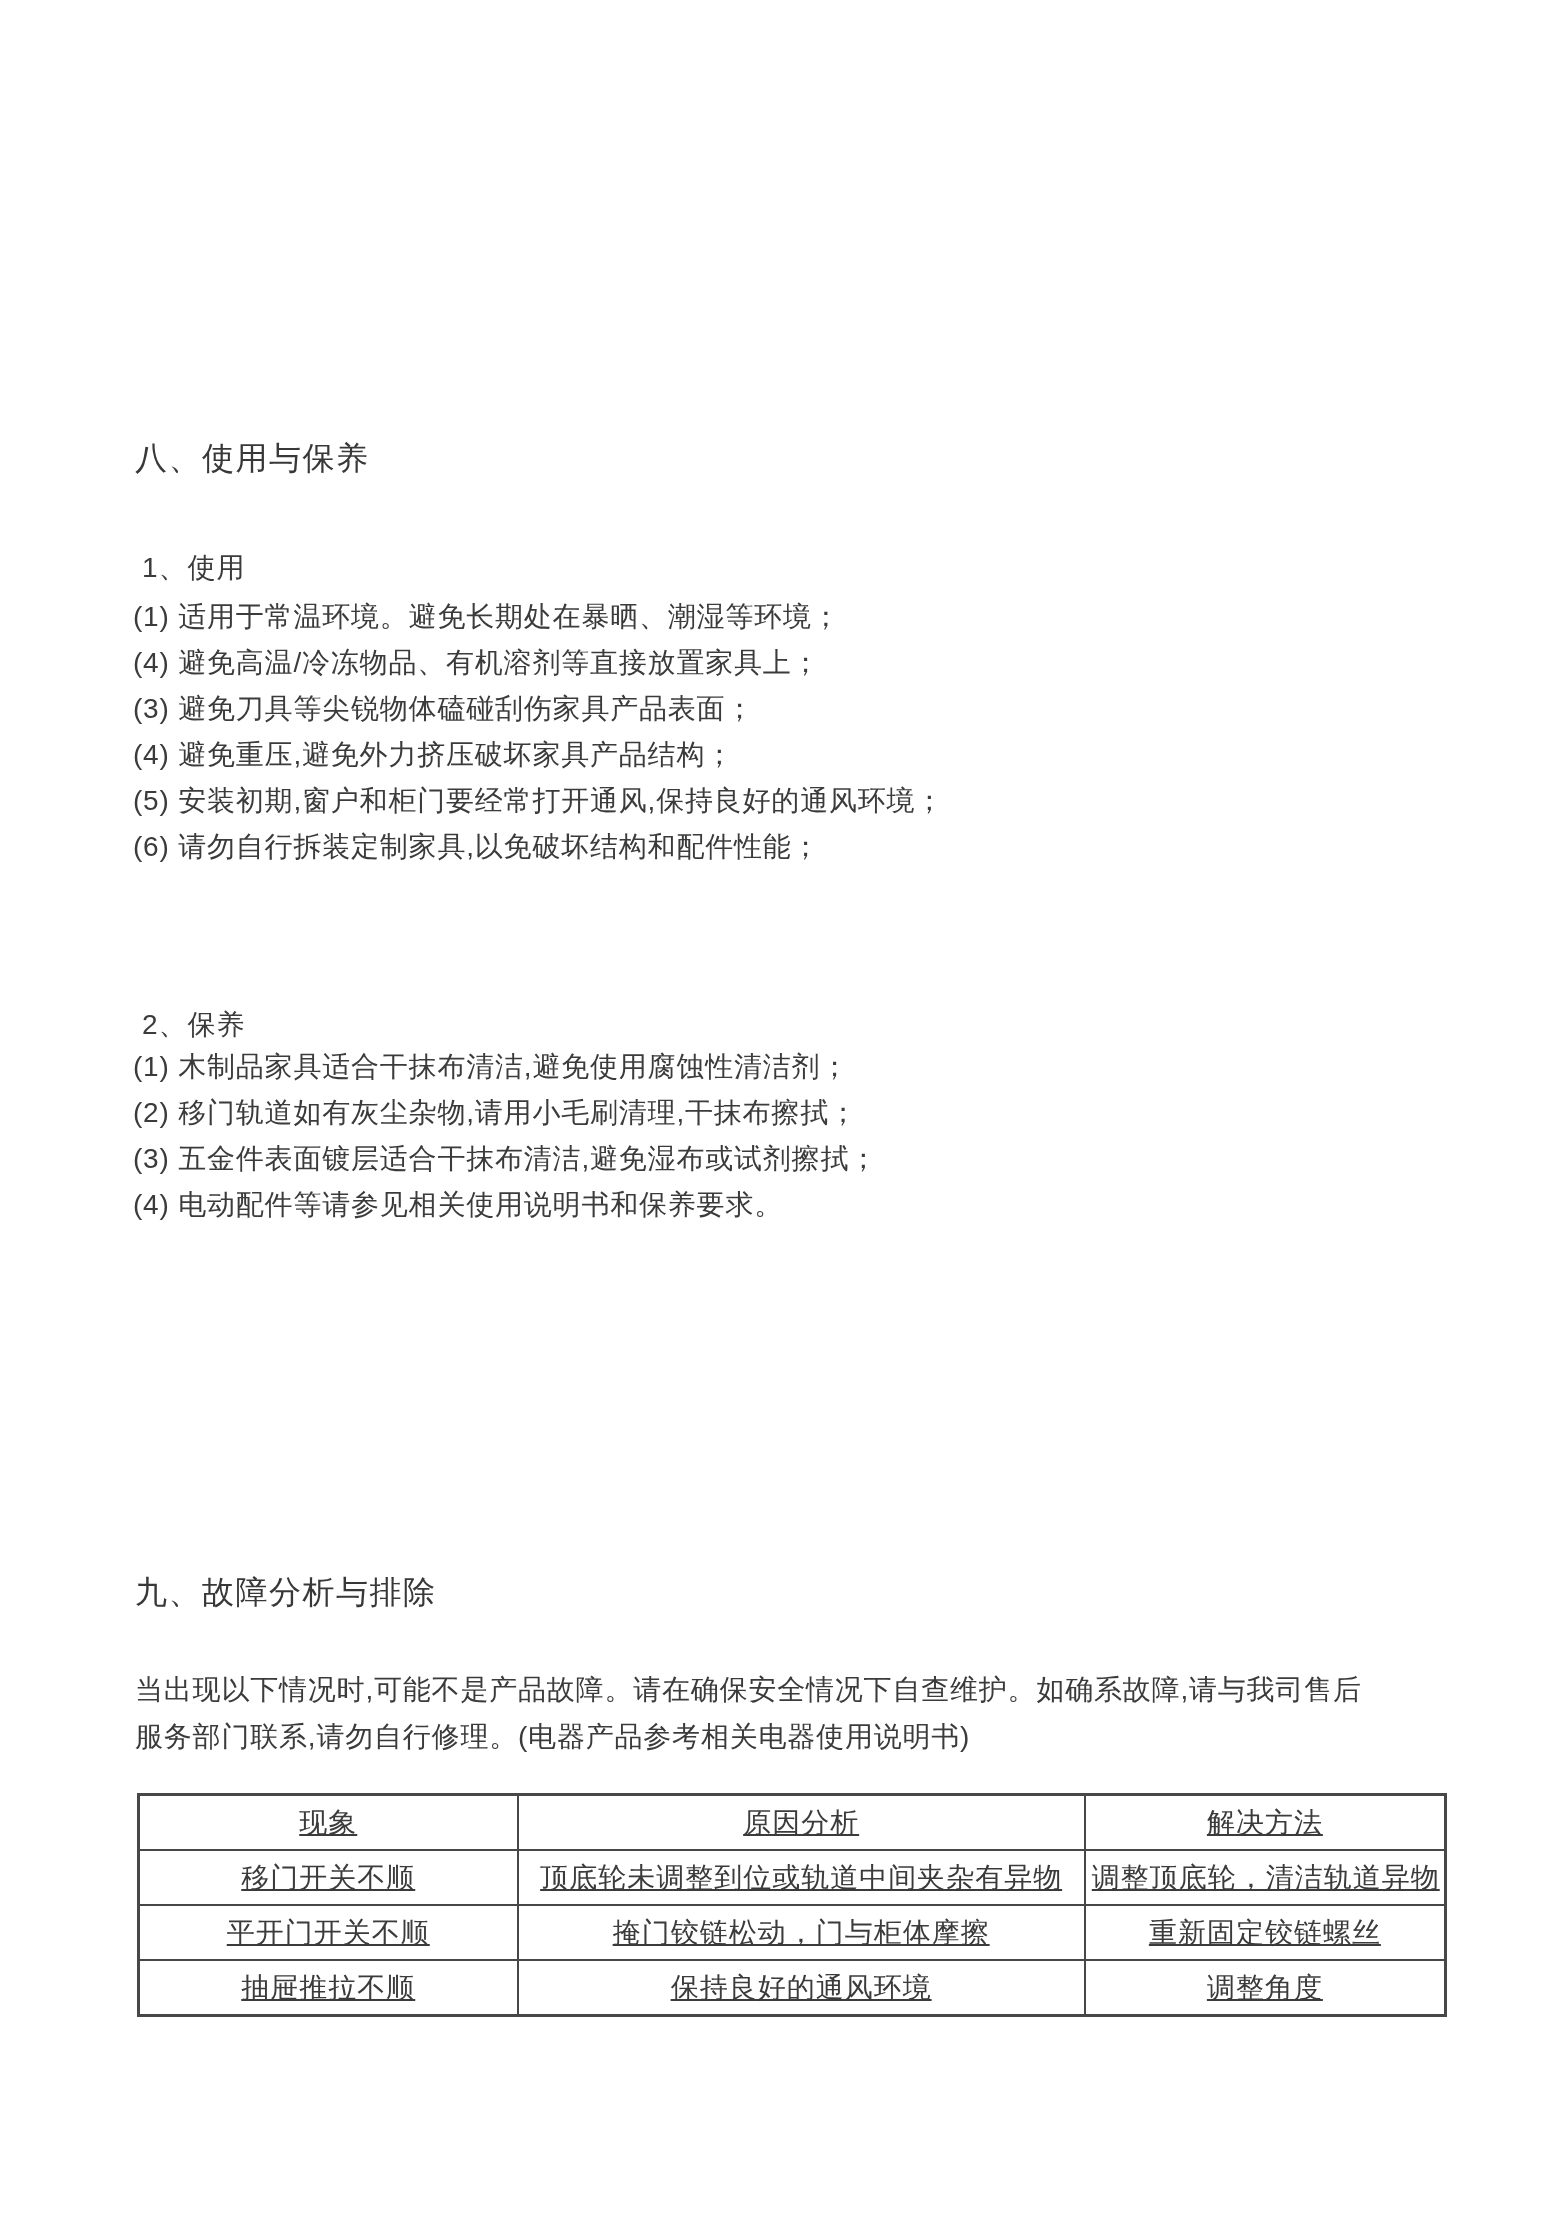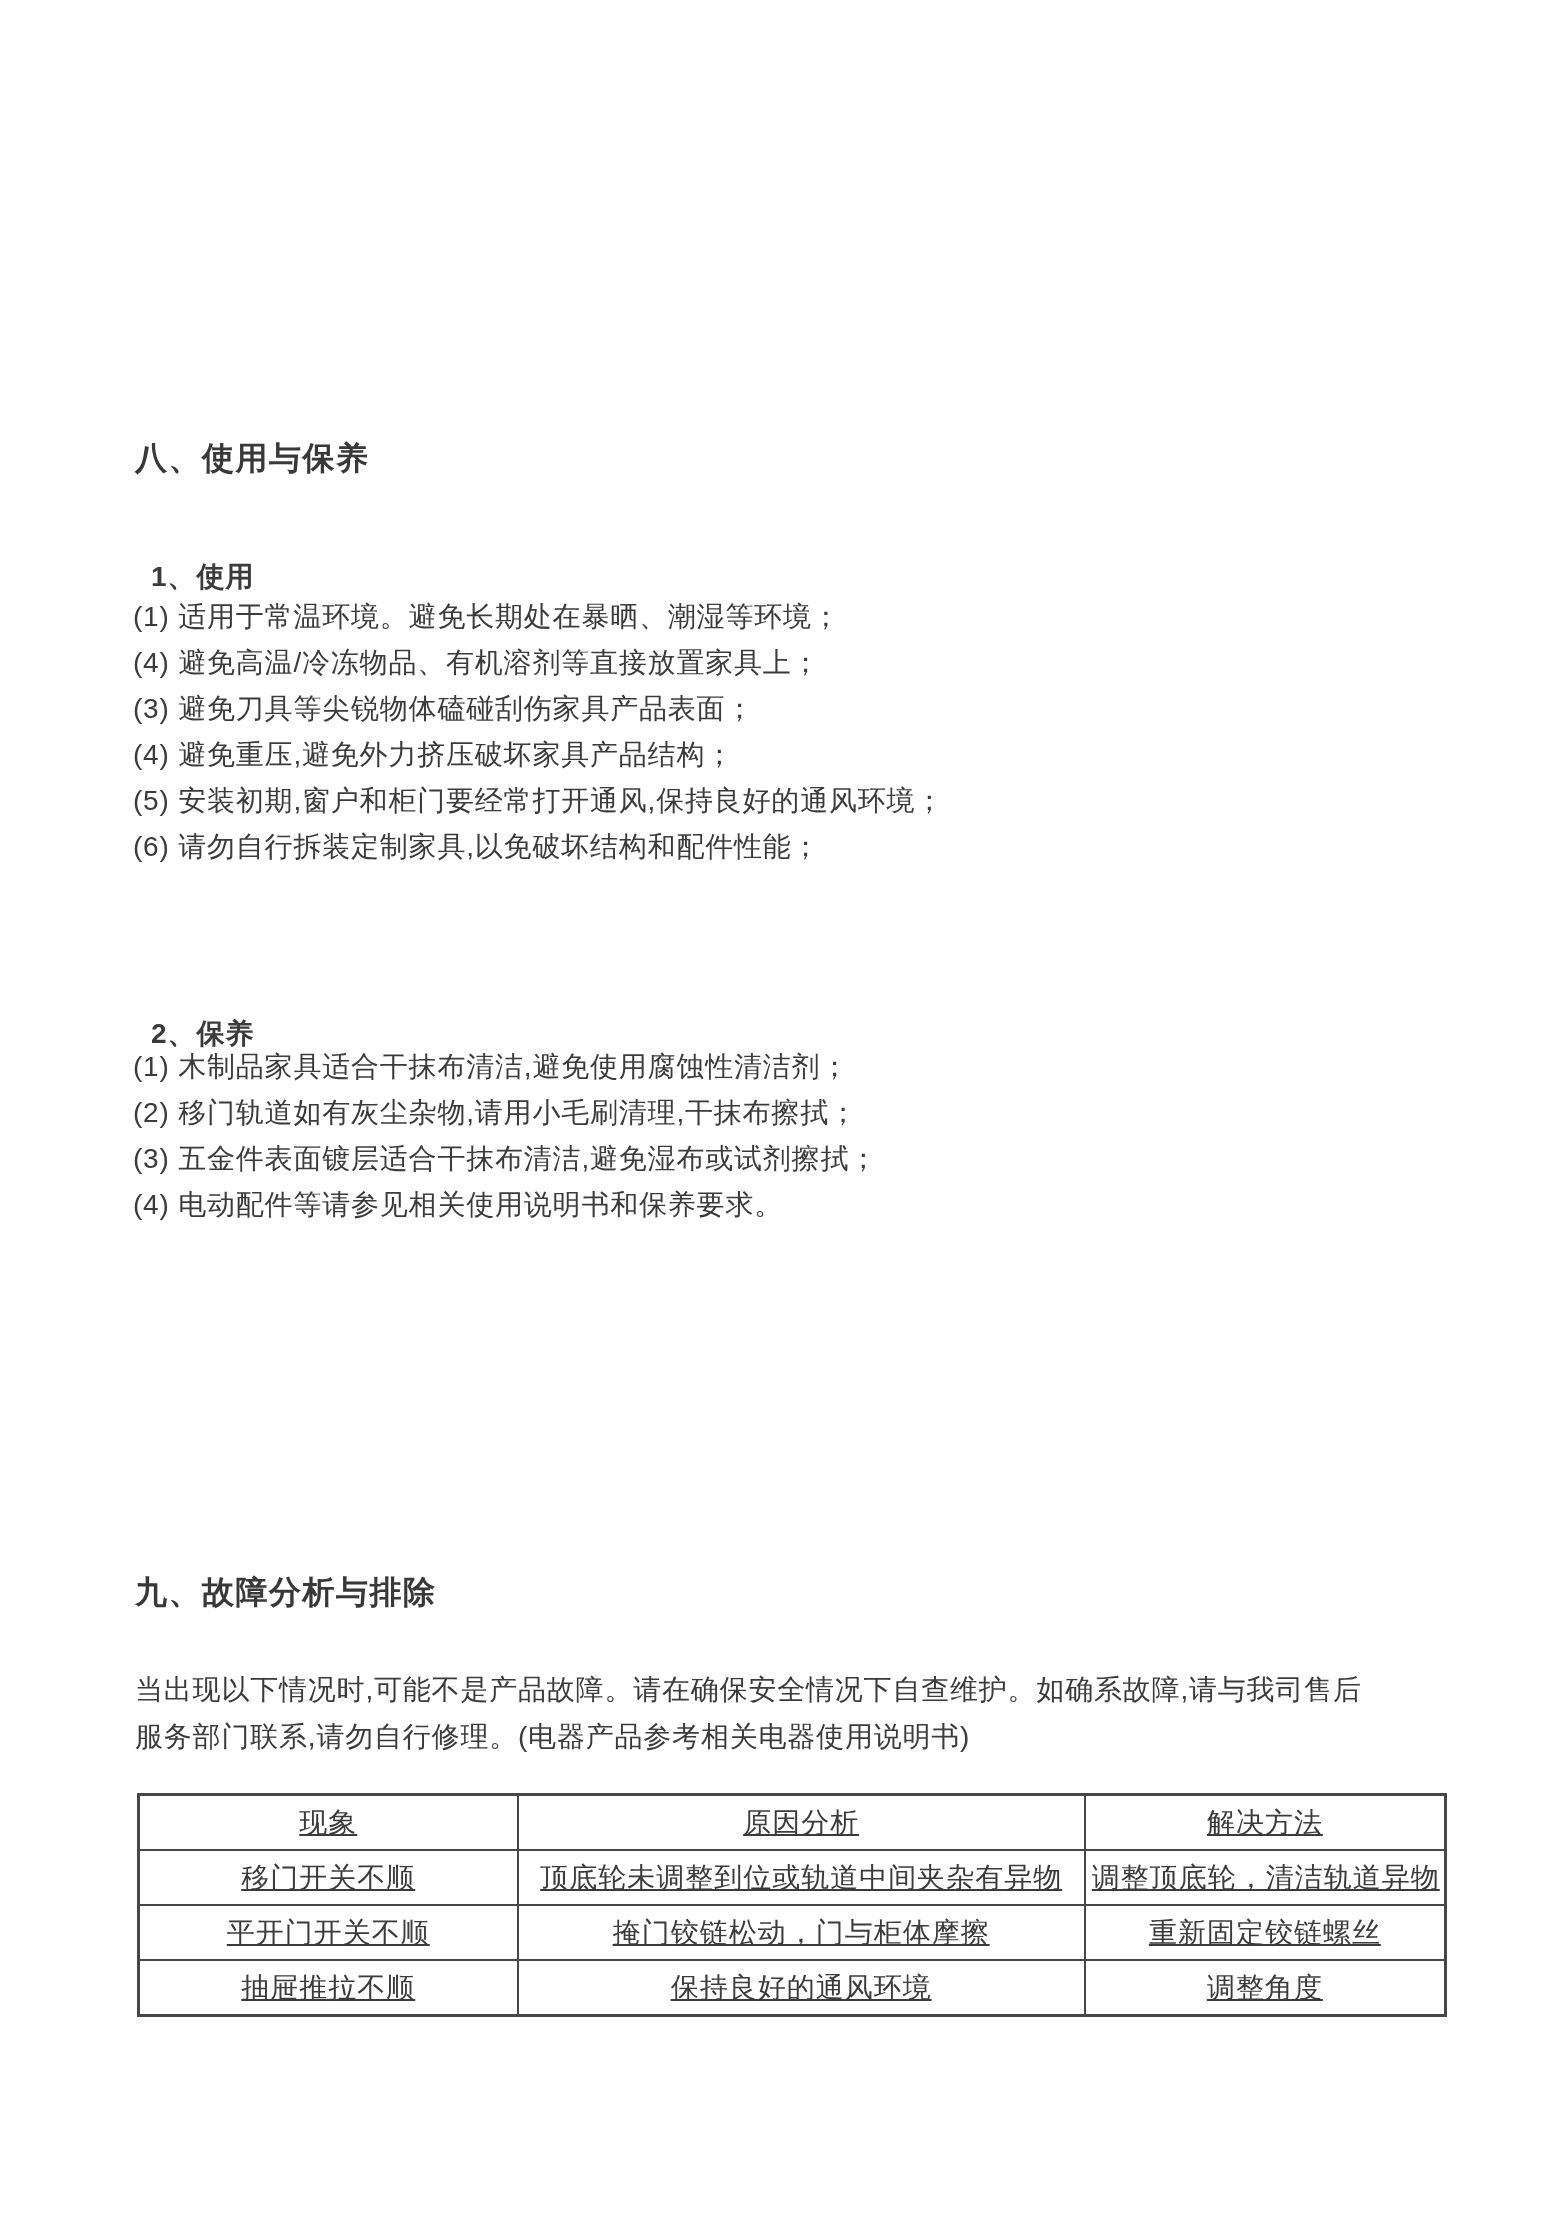--- a/index.html
+++ b/index.html
@@ -10,31 +10,31 @@
     background: #ffffff;
     font-family: "Liberation Sans", "DejaVu Sans", sans-serif;
     color: #3b3b3b;
     overflow: hidden;
   }
   .h-sec {
     position: absolute;
     left: 135px;
     margin: 0;
     font-size: 32px;
-    font-weight: 700;
+    font-weight: 400;
     letter-spacing: 1.5px;
     line-height: 40px;
     color: #383838;
   }
   .h-sub {
     position: absolute;
     left: 135px;
-    margin: 16px;
+    margin: 7px;
     font-size: 28px;
-    font-weight: 700;
+    font-weight: 400;
     letter-spacing: 1px;
     line-height: 36px;
   }
   .list { position: absolute; left: 133px; }
   .list .li {
     height: 46px;
     line-height: 46px;
     font-size: 28px;
     letter-spacing: 0.8px;
     white-space: pre;

